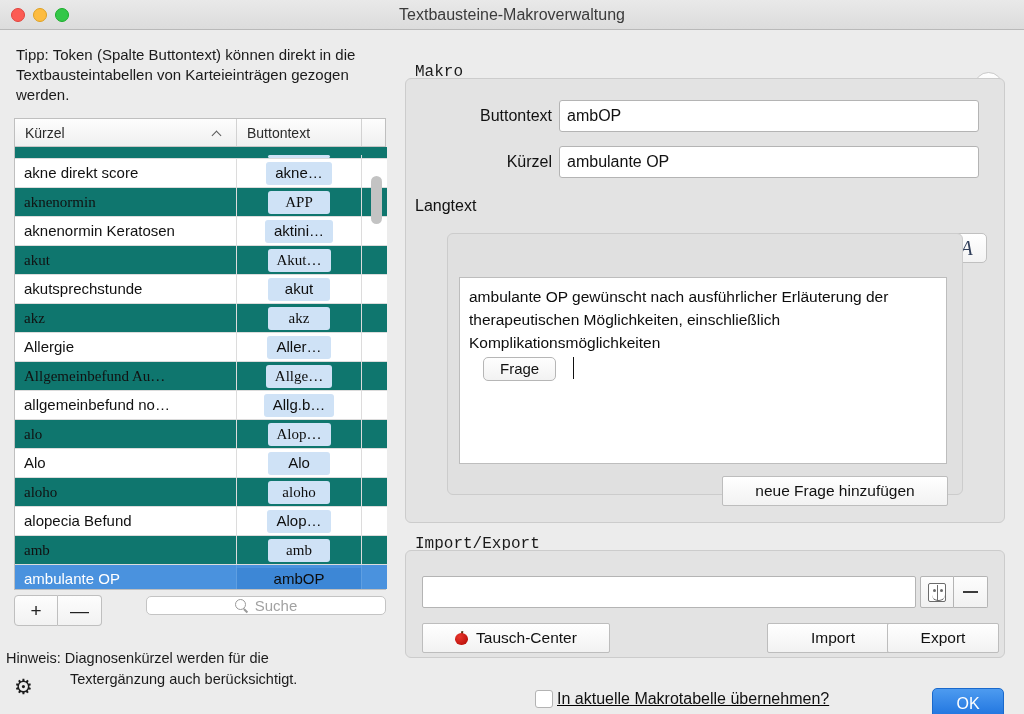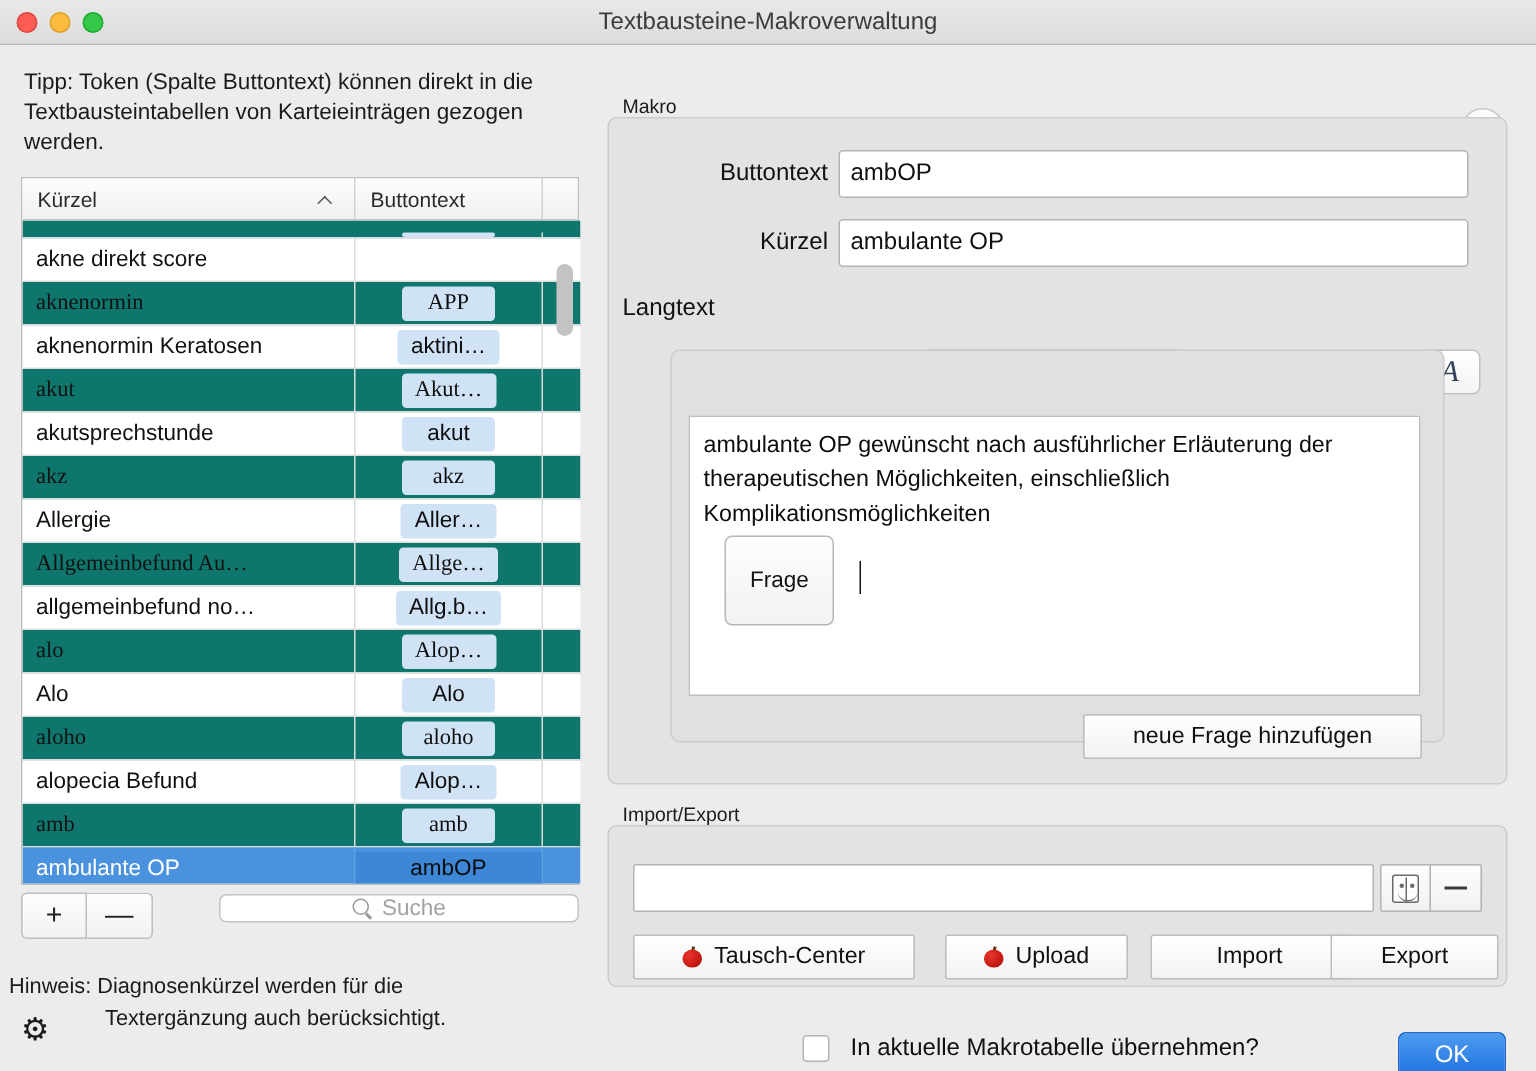--- a/index.html
+++ b/index.html
@@ -141,21 +141,21 @@
   
   .helpbtn {
     position: absolute; left: 974px; top: 42px; width: 29px; height: 29px;
     border-radius: 50%; background: linear-gradient(180deg,#fefefe,#f3f3f3);
     border: 1px solid #c9c9c9;
     color: #2a6fc4; font-size: 17px; font-weight: bold;
     display: flex; align-items: center; justify-content: center;
   }
 
   .grp-label {
-    position: absolute; font-size: 13px; color: #1b1b1b;
+    position: absolute; font-size: 16px; color: #1b1b1b; font-family: Liberation Mono, monospace;
   }
   .grp-box {
     position: absolute; background: #e3e3e3;
     border: 1px solid #cccccc; border-radius: 6px;
   }
 
   .fld-label {
     position: absolute; font-size: 16px; color: #111; text-align: right;
   }
   .textfield {
@@ -190,21 +190,21 @@
   .longtext-area {
     position: absolute; left: 459px; top: 247px; width: 488px; height: 187px;
     background: #fff; border: 1px solid #bdbdbd;
     padding: 8px 9px; font-size: 15.5px; color: #0d0d0d; line-height: 1.48;
   }
   .frage-chip {
     display: inline-flex; align-items:center; justify-content:center;
     margin-left: 14px; margin-top: 2px;
     background: linear-gradient(180deg,#fefefe,#f2f2f2);
     border: 1px solid #b6b6b6; border-radius: 5px;
-    font-size: 15px; color: #111; padding: 18px 16px;
+    font-size: 15px; color: #111; padding: 0 16px;
   }
   .caret-bar {
     display:inline-block; width:1.5px; height:22px; background:#111;
     vertical-align: -5px; margin-left: 12px;
   }
 
   .btn {
     position: absolute; background: linear-gradient(180deg,#ffffff,#f2f2f2);
     border: 1px solid #bdbdbd; border-radius: 2px;
     font-size: 15.5px; color: #111;
@@ -245,21 +245,21 @@
   .finder-face:after {
     content:""; position:absolute; left:3px; top:11px; width:13px; height:5px;
     border-bottom: 1.3px solid #6b6b6b; border-radius: 0 0 7px 7px;
   }
   .eye { position:absolute; width:3px; height:3px; border-radius:50%; background:#6b6b6b; top:5px; }
   .eye.l { left: 4px; } .eye.r { left: 11px; }
 
   .dash { width: 15px; height: 2px; background: #3b3b3b; }
 
   .checkbox-row {
-    position: absolute; left: 535px; top: 660px; display: flex; align-items: flex-start; gap: 14px;
+    position: absolute; left: 535px; top: 660px; display: flex; align-items: flex-start; gap: 4px; text-decoration: underline;
   }
   .cbox {
     width: 18px; height: 18px; background: #fff;
     border: 1px solid #b3b3b3; border-radius: 3px;
   }
   .cblabel { font-size: 16px; color: #111; }
 
   .okbtn {
     position: absolute; left: 932px; top: 658px; width: 72px; height: 31px;
     background: linear-gradient(180deg,#4d9bf0,#1d72de);
@@ -299,20 +299,23 @@
     <div class="tbody">
       <div class="row even clipped">
         <div class="cell-k"></div>
         <div class="cell-b">
           <span class="token"></span>
         </div>
         <div class="cell-x"></div>
       </div>
       <div class="row odd">
         <div class="cell-k">akne direkt score</div>
+        <div class="cell-b">
+          <span class="token">akne…</span>
+        </div>
         <div class="cell-x"></div>
       </div>
       <div class="row even">
         <div class="cell-k">aknenormin</div>
         <div class="cell-b">
           <span class="token">APP</span>
         </div>
         <div class="cell-x"></div>
       </div>
       <div class="row odd">
@@ -475,27 +478,20 @@
     <span class="dash"></span>
   </div>
 
   <div class="btn" style="left:422px; top:593px; width:188px;">
     <span class="apple">
         <span class="stem"></span>
         <span class="body"></span>
       </span>
     <span>Tausch-Center</span>
   </div>
-  <div class="btn" style="left:630px; top:593px; width:122px;">
-    <span class="apple">
-        <span class="stem"></span>
-        <span class="body"></span>
-      </span>
-    <span>Upload</span>
-  </div>
   <div class="btn" style="left:767px; top:593px; width:132px;text-align:center;">Import</div>
   <div class="btn" style="left:887px; top:593px; width:112px;">Export</div>
 
   <div class="checkbox-row">
     <span class="cbox"></span>
     <span class="cblabel">In aktuelle Makrotabelle übernehmen?</span>
   </div>
   <div class="okbtn">OK</div>
 
 </div>

